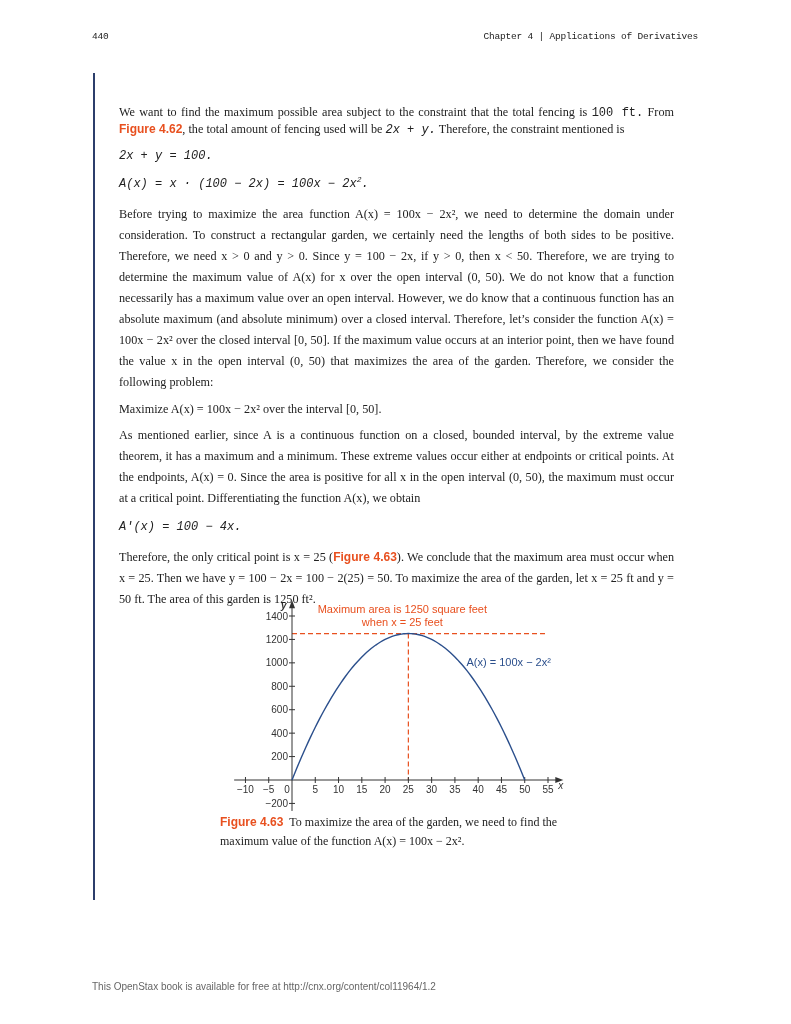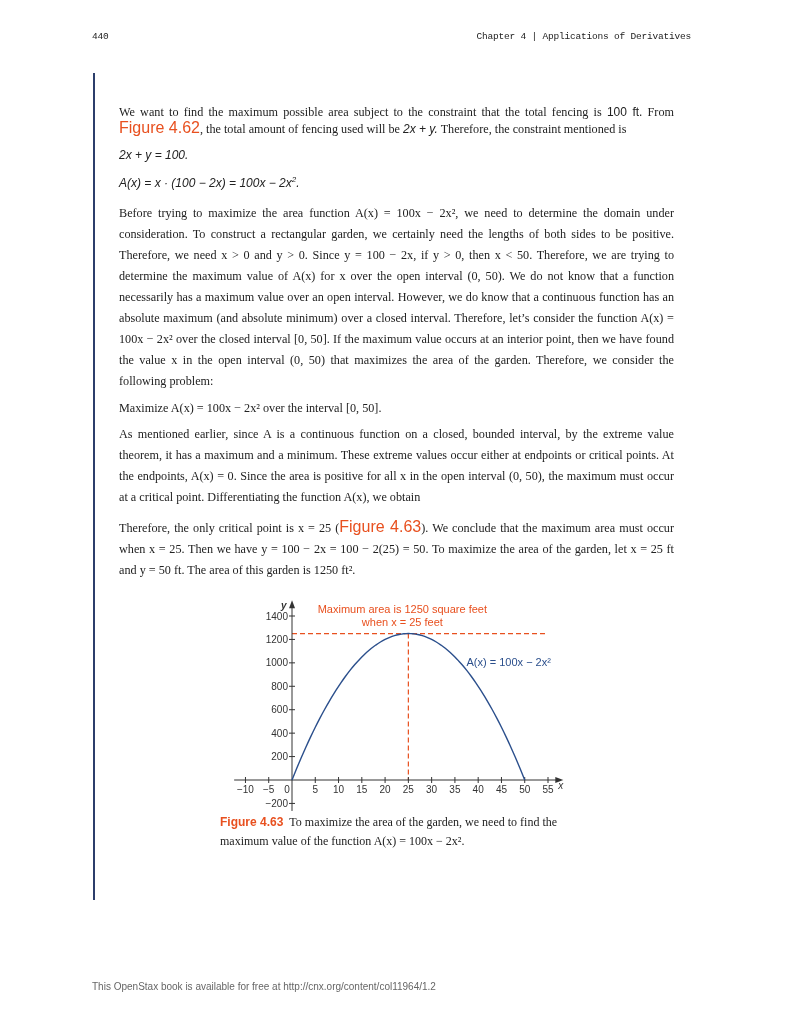--- a/index.html
+++ b/index.html
@@ -1,28 +1,28 @@
 <!DOCTYPE html>
 <html><head>
 <meta charset="utf-8">
 <style>
   html, body { margin: 0; padding: 0; background: #ffffff; }
   body { width: 791px; height: 1024px; position: relative; overflow: hidden; font-family: "Liberation Serif", serif; color: #222; }
   .hdr { position: absolute; top: 31px; font-family: Liberation Mono, monospace; font-size: 9.5px; color: #222; letter-spacing: -0.2px; }
   .hdr-left { left: 92px; }
-  .hdr-right { right: 100px; text-align: center; }
+  .hdr-right { right: 93px; text-align: center; }
   .side-rule { position: absolute; left: 93px; top: 73px; width: 2px; height: 827px; background: #2c3e6b; }
   .content { position: absolute; left: 119px; width: 555px; top: 104px; font-size: 12.2px; line-height: 16px; }
   p { margin: 0; text-align: justify; }
   .p { margin-bottom: 8px; }
   .eq { margin: 10px 0 12px 0; font-size: 13px; }
   .loose { line-height: 21px; }
-  .m { font-family: Liberation Sans, sans-serif; font-size: 12px; }
+  .m { font-family: Liberation Mono, monospace; font-size: 12px; }
   .i { font-style: italic; }
-  .link { color: #e8501f; font-family: "Liberation Sans", sans-serif; font-weight: normal; font-size: 16px; }
+  .link { color: #e8501f; font-family: "Liberation Sans", sans-serif; font-weight: bold; font-size: 12px; }
   sup { font-size: 8px; line-height: 0; }
   .figure { position: absolute; left: 228px; top: 596px; width: 345px; height: 216px; }
   .figure svg { position: absolute; left: 0; top: 0; }
   .caption { position: absolute; left: 220px; top: 813px; width: 345px; font-size: 12px; line-height: 19px; }
   .cap-label { color: #e8501f; font-family: "Liberation Sans", sans-serif; font-weight: bold; font-size: 12px; margin-right: 6px; }
   .footer { position: absolute; left: 92px; top: 981px; font-family: "Liberation Sans", sans-serif; font-size: 10px; color: #666; }
   .ax-text { font-family: "Liberation Sans", sans-serif; font-size: 10px; fill: #333; }
   .ann { font-family: "Liberation Sans", sans-serif; font-size: 11px; fill: #e8501f; }
   .flabel { font-family: "Liberation Sans", sans-serif; font-size: 11px; fill: #2b4f8c; }
 </style>
@@ -35,20 +35,21 @@
 
 <div class="content">
   <p class="p">
     <span>We want to find the maximum possible area subject to the constraint that the total fencing is </span><span class="m">100 ft.</span><span> From </span><span class="link">Figure 4.62</span><span>, the total amount of fencing used will be </span><span class="m i">2x + y.</span><span> Therefore, the constraint mentioned is</span>
   </p>
   <div class="eq m i">2x + y = 100.</div>
   <div class="eq m i"><span>A(x) = x · (100 − 2x) = 100x − 2x</span><sup>2</sup>.</div>
   <p class="p loose">Before trying to maximize the area function A(x) = 100x − 2x², we need to determine the domain under consideration. To construct a rectangular garden, we certainly need the lengths of both sides to be positive. Therefore, we need x &gt; 0 and y &gt; 0. Since y = 100 − 2x, if y &gt; 0, then x &lt; 50. Therefore, we are trying to determine the maximum value of A(x) for x over the open interval (0, 50). We do not know that a function necessarily has a maximum value over an open interval. However, we do know that a continuous function has an absolute maximum (and absolute minimum) over a closed interval. Therefore, let’s consider the function A(x) = 100x − 2x² over the closed interval [0, 50]. If the maximum value occurs at an interior point, then we have found the value x in the open interval (0, 50) that maximizes the area of the garden. Therefore, we consider the following problem:</p>
   <p class="p">Maximize A(x) = 100x − 2x² over the interval [0, 50].</p>
   <p class="p loose">As mentioned earlier, since A is a continuous function on a closed, bounded interval, by the extreme value theorem, it has a maximum and a minimum. These extreme values occur either at endpoints or critical points. At the endpoints, A(x) = 0. Since the area is positive for all x in the open interval (0, 50), the maximum must occur at a critical point. Differentiating the function A(x), we obtain</p>
+  <div class="eq m i">A′(x) = 100 − 4x.</div>
   <p class="p loose">
     <span>Therefore, the only critical point is x = 25 (</span><span class="link">Figure 4.63</span><span>). We conclude that the maximum area must occur when x = 25. Then we have y = 100 − 2x = 100 − 2(25) = 50. To maximize the area of the garden, let x = 25 ft and y = 50 ft. The area of this garden is 1250 ft².</span>
   </p>
 </div>
 
 <div class="figure">
   <svg id="chart" width="345" height="216">
     <g id="ref-lines">
         <line x1="64" y1="37.571428571428555" x2="320" y2="37.571428571428555" stroke="#e8501f" stroke-width="1.2" stroke-dasharray="5,3"></line>
         <line x1="180.36363636363637" y1="37.571428571428555" x2="180.36363636363637" y2="184" stroke="#e8501f" stroke-width="1.2" stroke-dasharray="5,3"></line>

